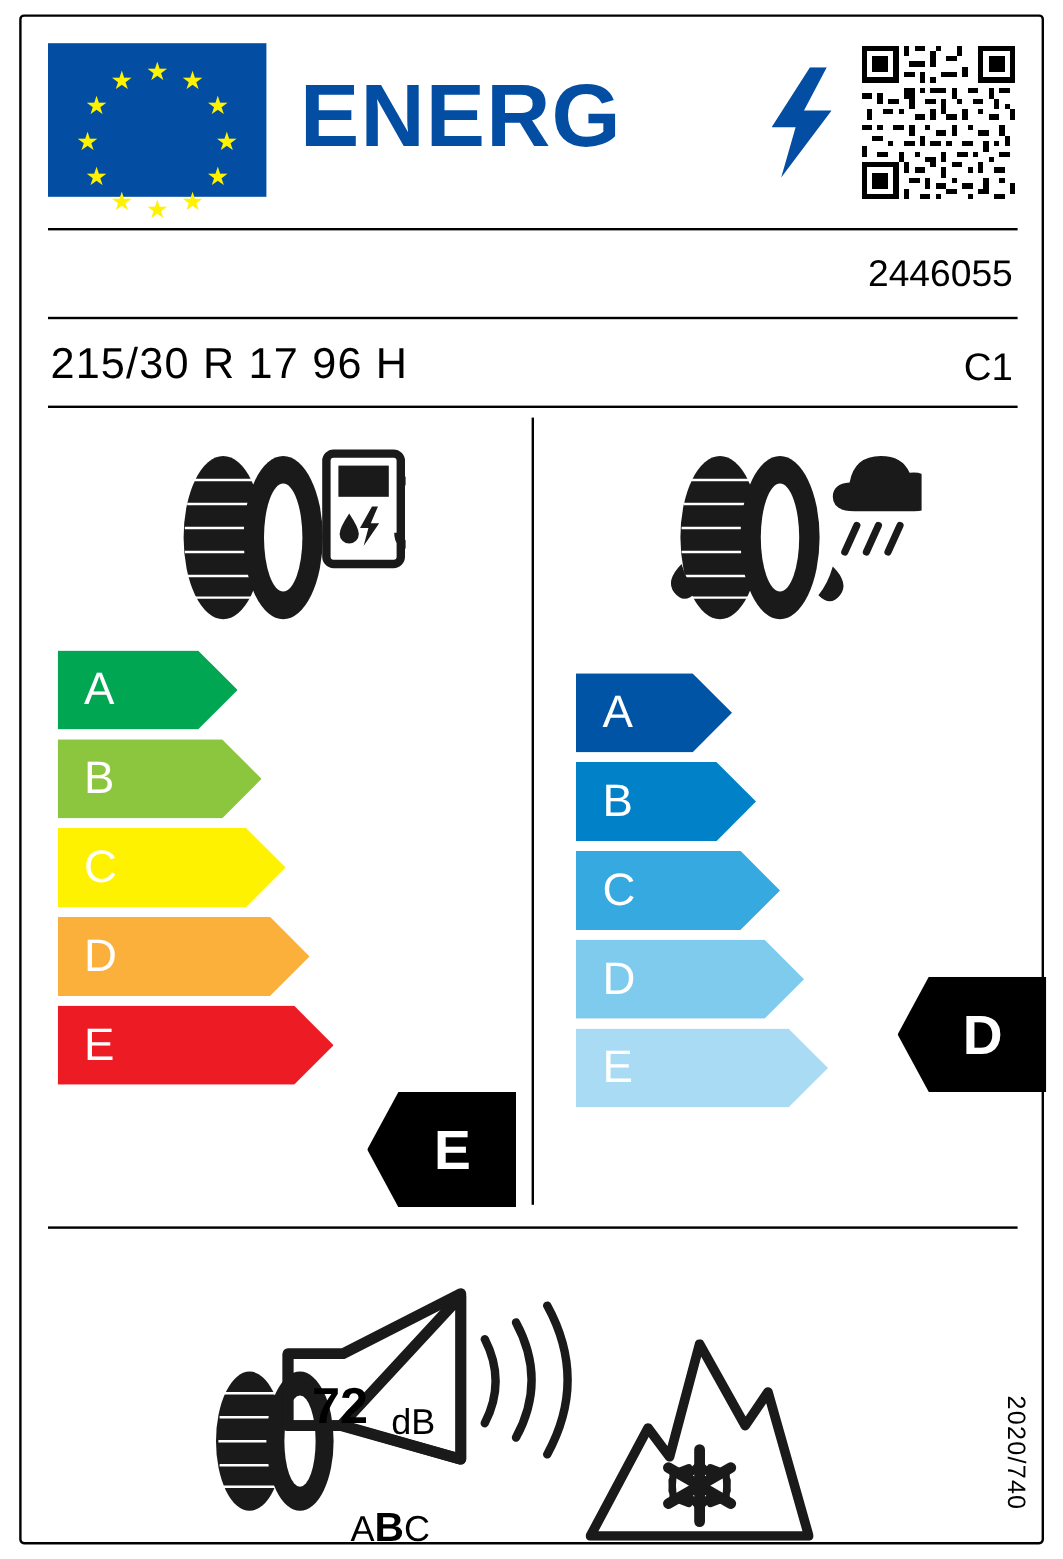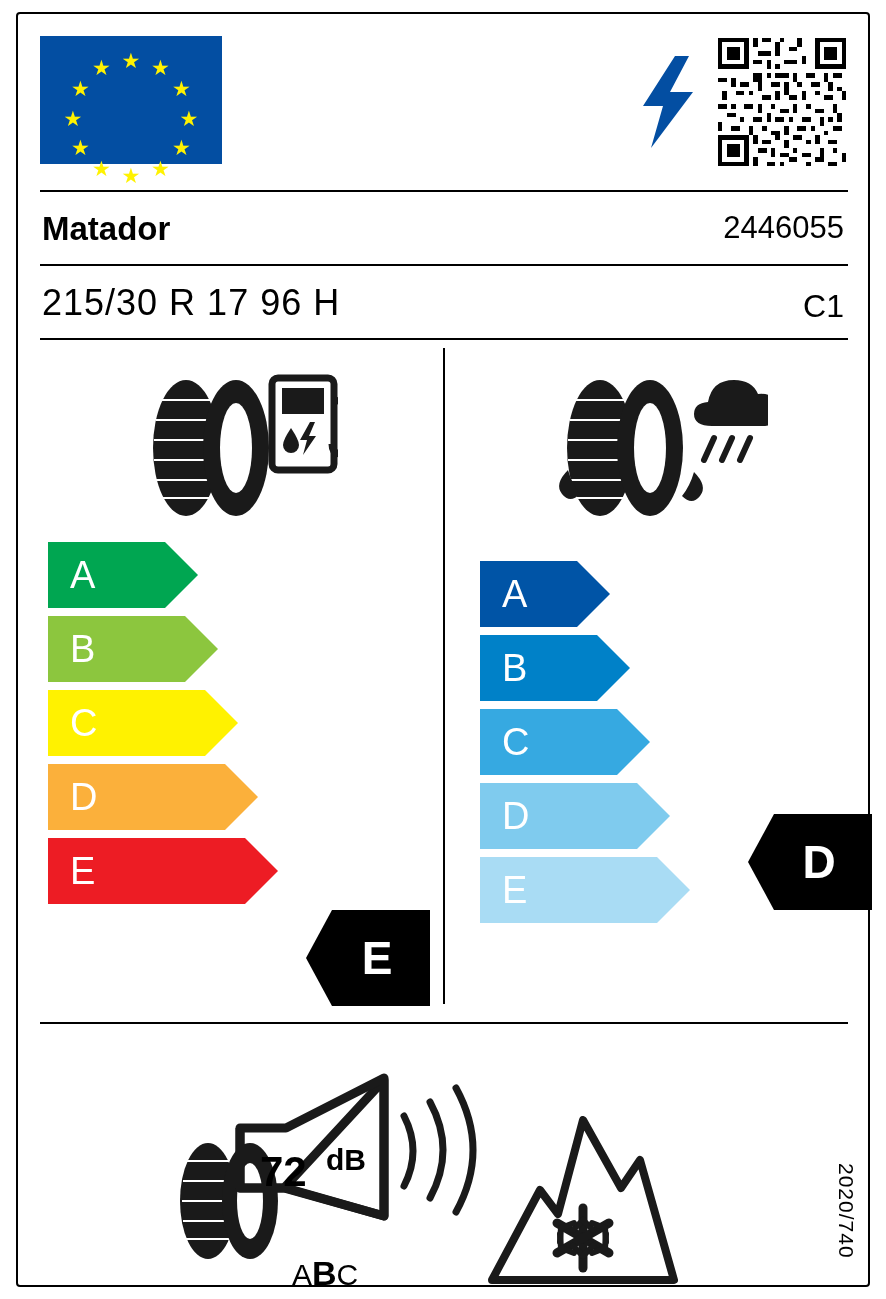--- a/index.html
+++ b/index.html
@@ -185,23 +185,22 @@
   .db-value {
     position: absolute;
     left: 92px;
     top: 92px;
     font-size: 42px;
     font-weight: bold;
   }
   .db-unit {
     position: absolute;
     left: 158px;
-    top: 87px;
+    top: 113px;
     font-size: 30px;
-    font-weight: bold;
   }
   .abc {
     position: absolute;
     left: 124px;
     top: 198px;
     font-size: 30px;
   }
   .abc .sel { font-weight: bold; font-size: 34px; }
   .snowflake-group { position: absolute; left: 470px; top: 82px; }
   .date-code {
@@ -228,20 +227,21 @@
       <span class="star" style="left:131px; top:101px;">★</span>
       <span class="star" style="left:110px; top:122px;">★</span>
       <span class="star" style="left:80.5px; top:129px;">★</span>
       <span class="star" style="left:51px; top:122px;">★</span>
       <span class="star" style="left:30px; top:101px;">★</span>
       <span class="star" style="left:22.5px; top:71.5px;">★</span>
       <span class="star" style="left:30px; top:42px;">★</span>
       <span class="star" style="left:51px; top:21px;">★</span>
     </div>
 
+    <div class="energ-word">ENERG</div>
 
     <div class="energ-bolt">
       <svg width="50" height="92" viewBox="0 0 50 92">
         <polygon points="32,0 0,50 20,50 8,92 50,36 27,36 46,0" fill="#034EA2"></polygon>
       </svg>
     </div>
 
     <div class="qr">
       <svg width="128" height="128" viewBox="0 0 29 29" shape-rendering="crispEdges">
         <rect width="29" height="29" fill="#fff"></rect>
@@ -353,21 +353,20 @@
           <rect x="20" y="28" width="1" height="1"></rect>
             <rect x="22" y="27" width="2" height="1"></rect>
           <rect x="25" y="28" width="2" height="1"></rect>
         </g>
       </svg>
     </div>
   </div>
 
   <div class="rule rule-top"></div>
 
-  <div class="brand">Matador</div>
   <div class="code">2446055</div>
   <div class="rule rule-brand"></div>
 
   <div class="tire-size">215/30 R 17 96 H</div>
   <div class="class-c1">C1</div>
   <div class="rule rule-size"></div>
 
   <div class="vdiv"></div>
 
   <div class="pictos">

